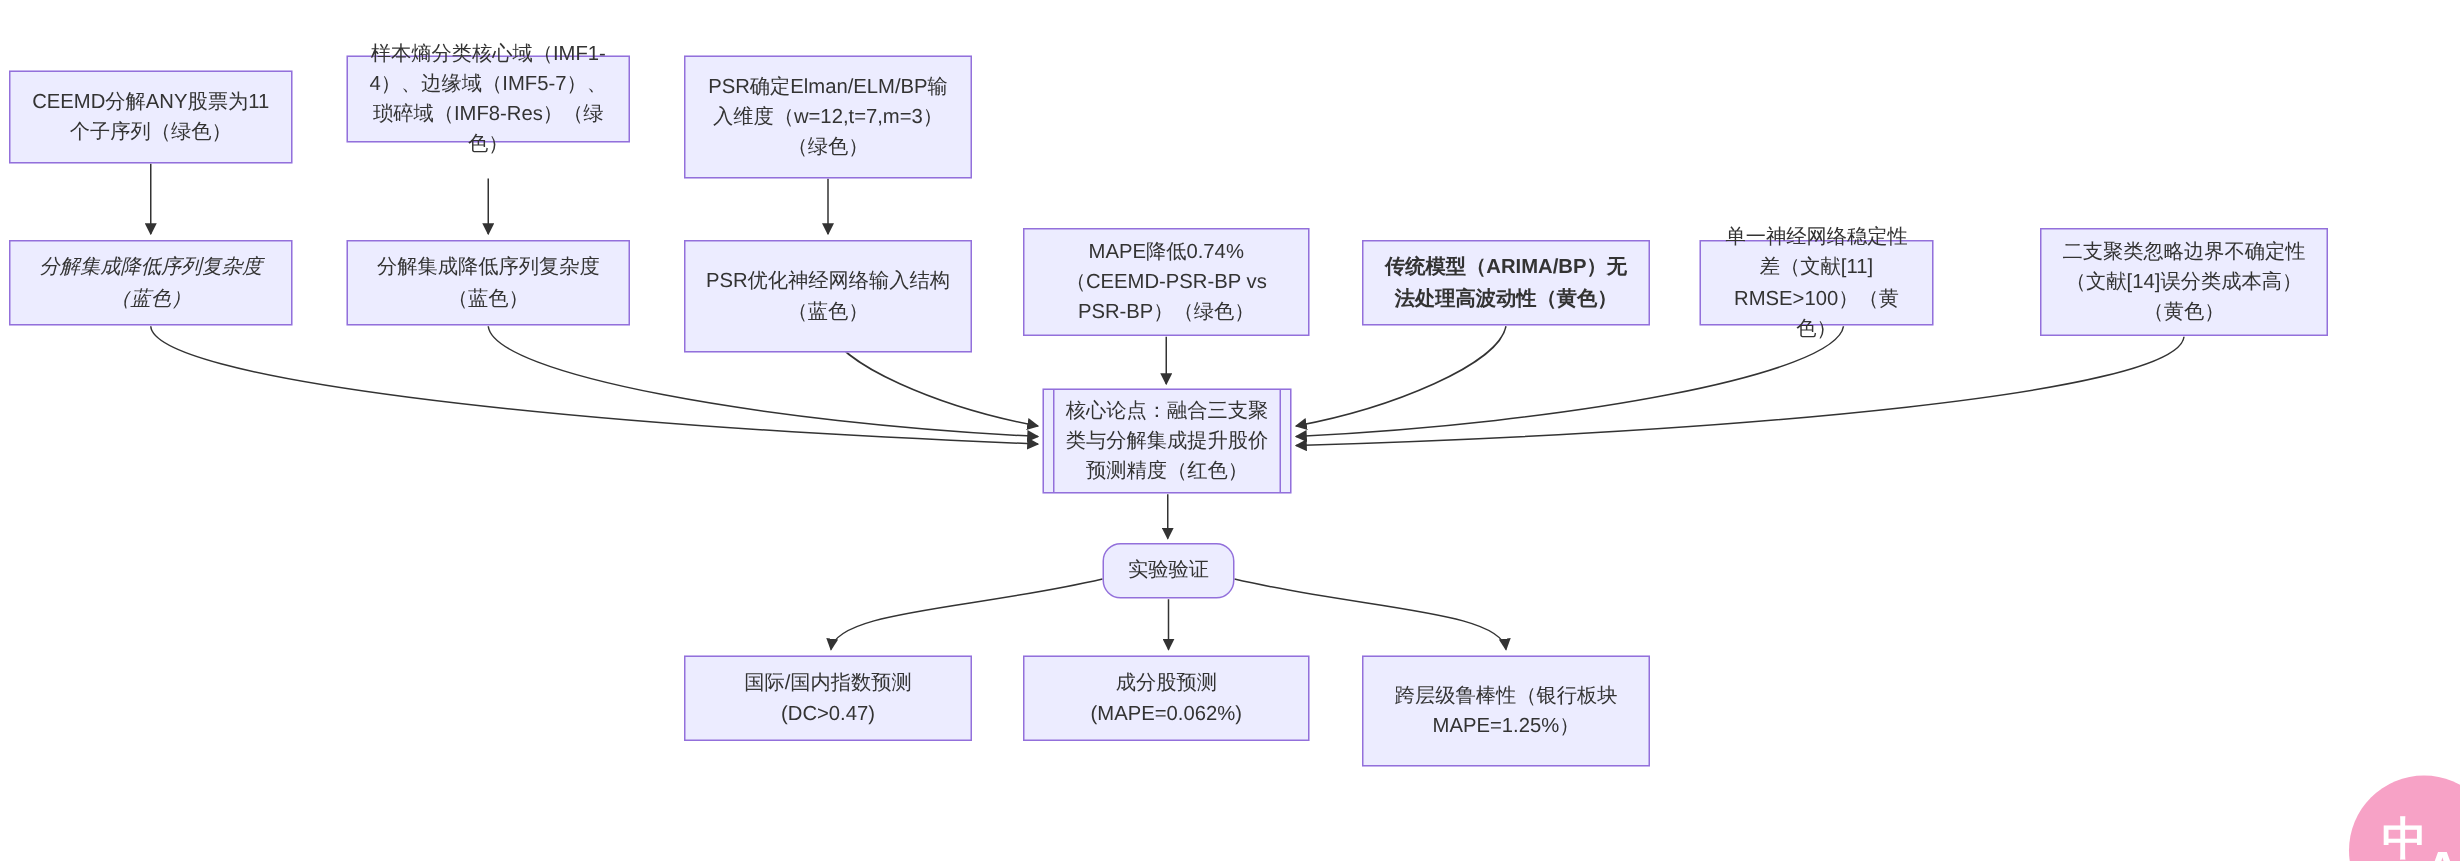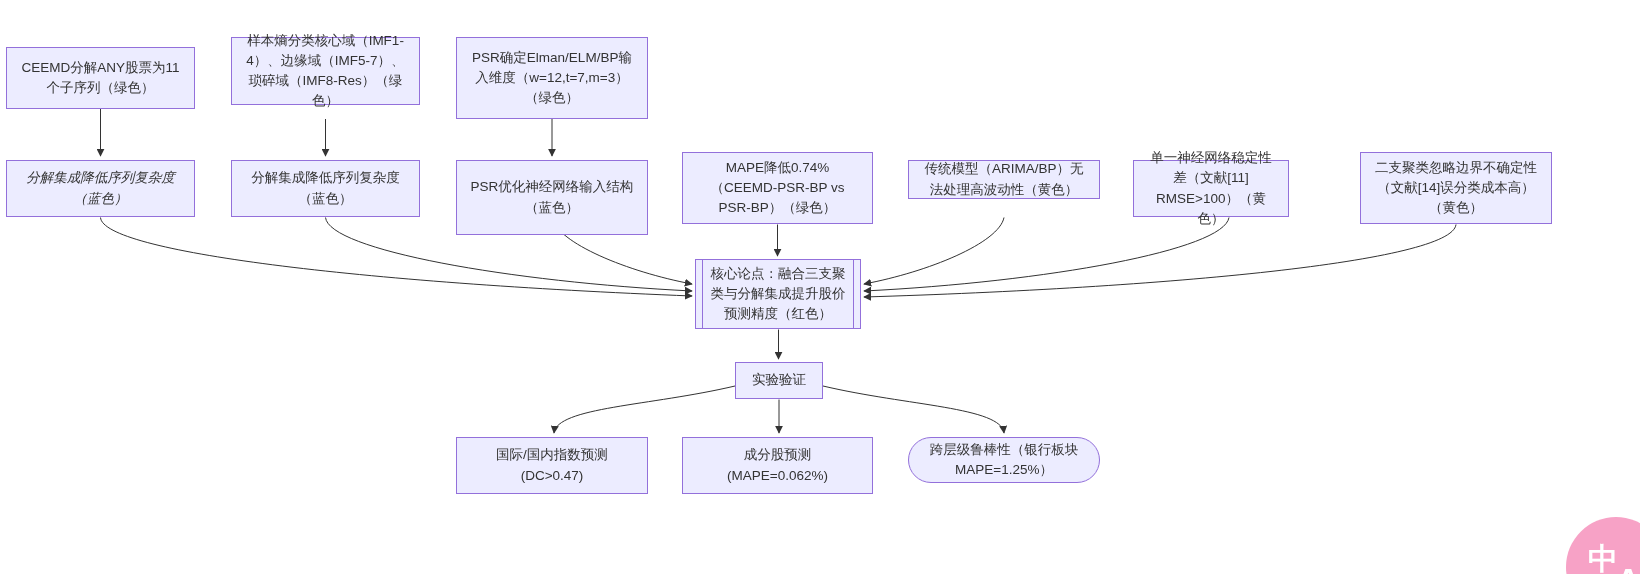--- a/index.html
+++ b/index.html
@@ -82,64 +82,64 @@
 
       <path marker-end="url(#arrow)" d="M735,386 C650,406 557,407 554,433"></path>
       <path marker-end="url(#arrow)" d="M779,399.5 L779,433"></path>
       <path marker-end="url(#arrow)" d="M823,386 C908,406 1001,407 1004,433"></path>
     </g>
   </svg>
 
   <div class="node" style="left:6px;top:47px;width:189px;height:62px;">
     <span class="label">CEEMD分解ANY股票为11个子序列（绿色）</span>
   </div>
-  <div class="node" style="left:231px;top:37px;width:189px;height:68px;">
+  <div class="node" style="left:231px;top:37px;width:189px;height:58px;">
     <span class="label">样本熵分类核心域（IMF1-4）、边缘域（IMF5-7）、琐碎域（IMF8-Res）（绿色）</span>
   </div>
   <div class="node" style="left:456px;top:37px;width:192px;height:82px;align-items:center;">
     <span class="label">PSR确定Elman/ELM/BP输入维度（w=12,t=7,m=3）（绿色）</span>
   </div>
 
   <div class="node" style="left:6px;top:160px;width:189px;height:57px;font-style:italic;">
     <span class="label">分解集成降低序列复杂度（蓝色）</span>
   </div>
   <div class="node" style="left:231px;top:160px;width:189px;height:57px;">
     <span class="label">分解集成降低序列复杂度（蓝色）</span>
   </div>
   <div class="node" style="left:456px;top:160px;width:192px;height:75px;">
     <span class="label">PSR优化神经网络输入结构（蓝色）</span>
   </div>
   <div class="node" style="left:682px;top:152px;width:191px;height:72px;">
     <span class="label">MAPE降低0.74%（CEEMD-PSR-BP vs PSR-BP）（绿色）</span>
   </div>
-  <div class="node" style="left:908px;top:160px;width:192px;height:39px;">
+  <div class="node" style="left:908px;top:160px;width:192px;height:57px;font-weight:bold;">
     <span class="label">传统模型（ARIMA/BP）无法处理高波动性（黄色）</span>
   </div>
   <div class="node" style="left:1133px;top:160px;width:156px;height:57px;">
     <span class="label">单一神经网络稳定性差（文献[11] RMSE&gt;100）（黄色）</span>
   </div>
   <div class="node" style="left:1360px;top:152px;width:192px;height:72px;">
     <span class="label">二支聚类忽略边界不确定性（文献[14]误分类成本高）（黄色）</span>
   </div>
 
   <div class="node subroutine" style="left:695px;top:259px;width:166px;height:70px;">
     <span class="label">核心论点：融合三支聚类与分解集成提升股价预测精度（红色）</span>
   </div>
 
-  <div class="node" style="left:735px;top:362px;width:88px;height:37px;">
+  <div class="node" style="left:735px;top:362px;width:88px;height:37px;border-radius:12px;">
     <span class="label">实验验证</span>
   </div>
 
   <div class="node" style="left:456px;top:437px;width:192px;height:57px;">
     <span class="label">国际/国内指数预测 (DC&gt;0.47)</span>
   </div>
   <div class="node" style="left:682px;top:437px;width:191px;height:57px;">
     <span class="label">成分股预测 (MAPE=0.062%)</span>
   </div>
-  <div class="node" style="left:908px;top:437px;width:192px;height:46px;border-radius:25px;">
+  <div class="node" style="left:908px;top:437px;width:192px;height:74px;">
     <span class="label">跨层级鲁棒性（银行板块 MAPE=1.25%）</span>
   </div>
 
   <div class="translate-badge">
     <span class="zh">中</span>
     <span class="en">A</span>
   </div>
 
 </div>
 

